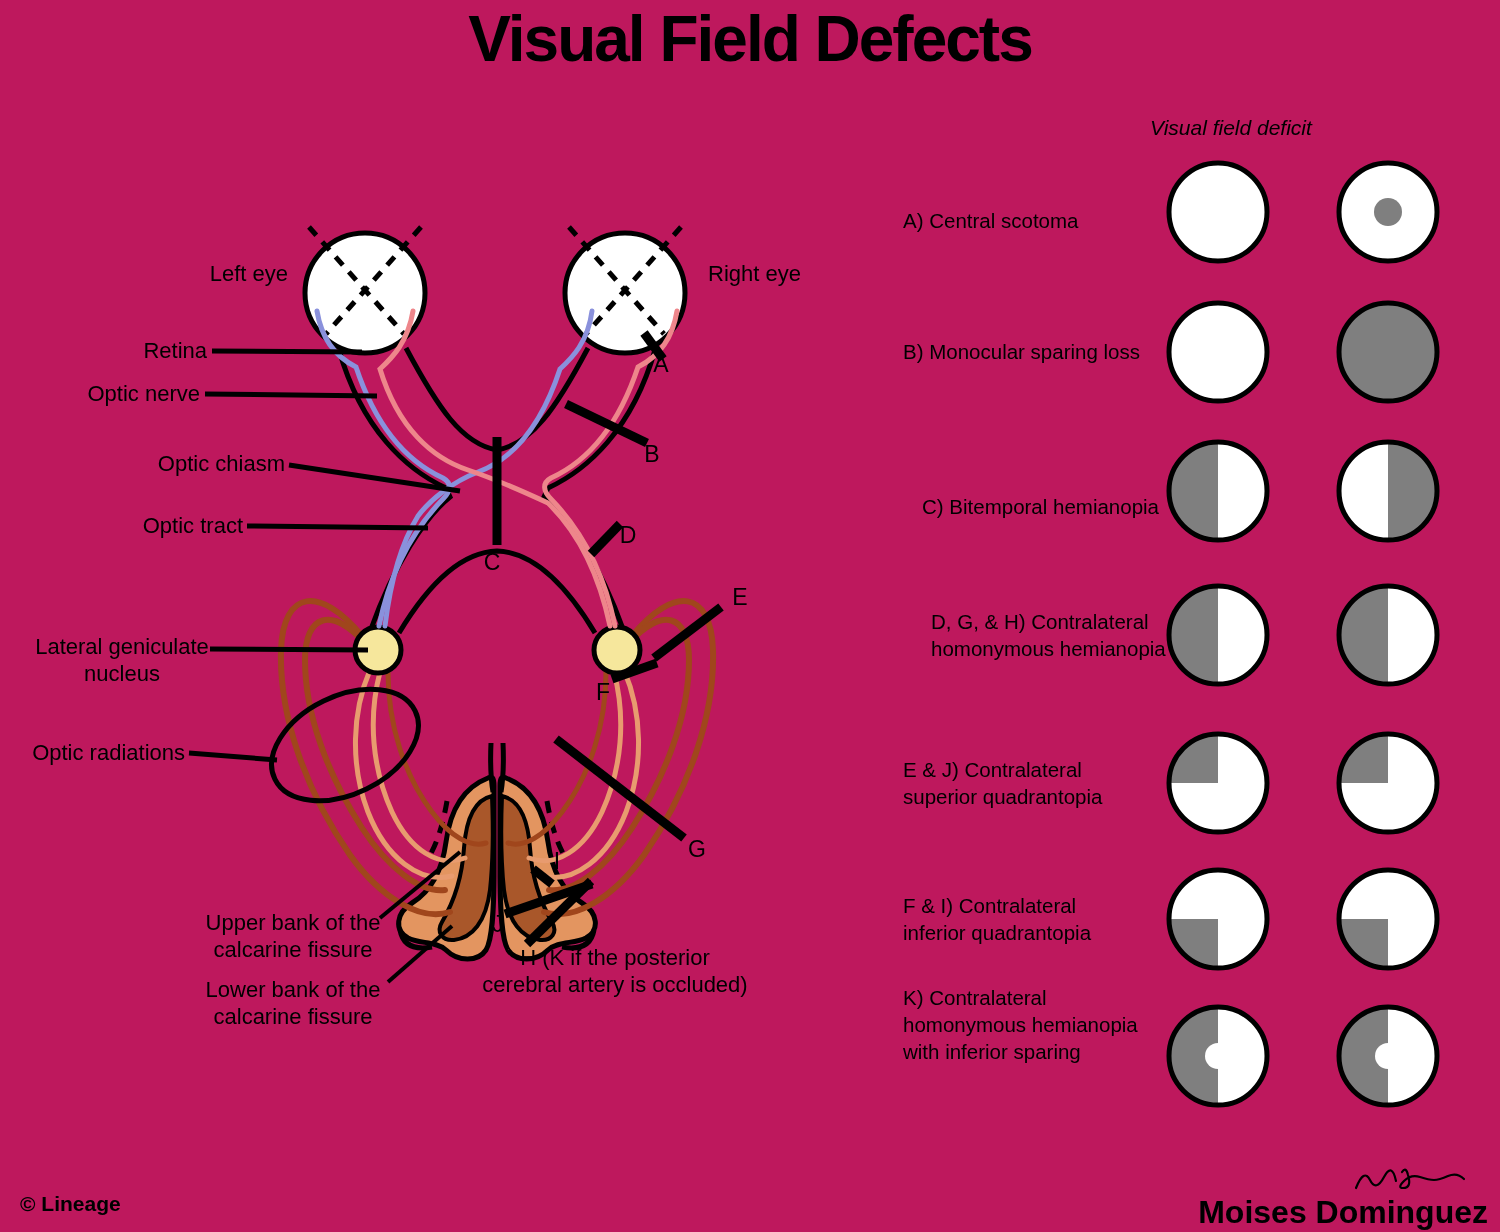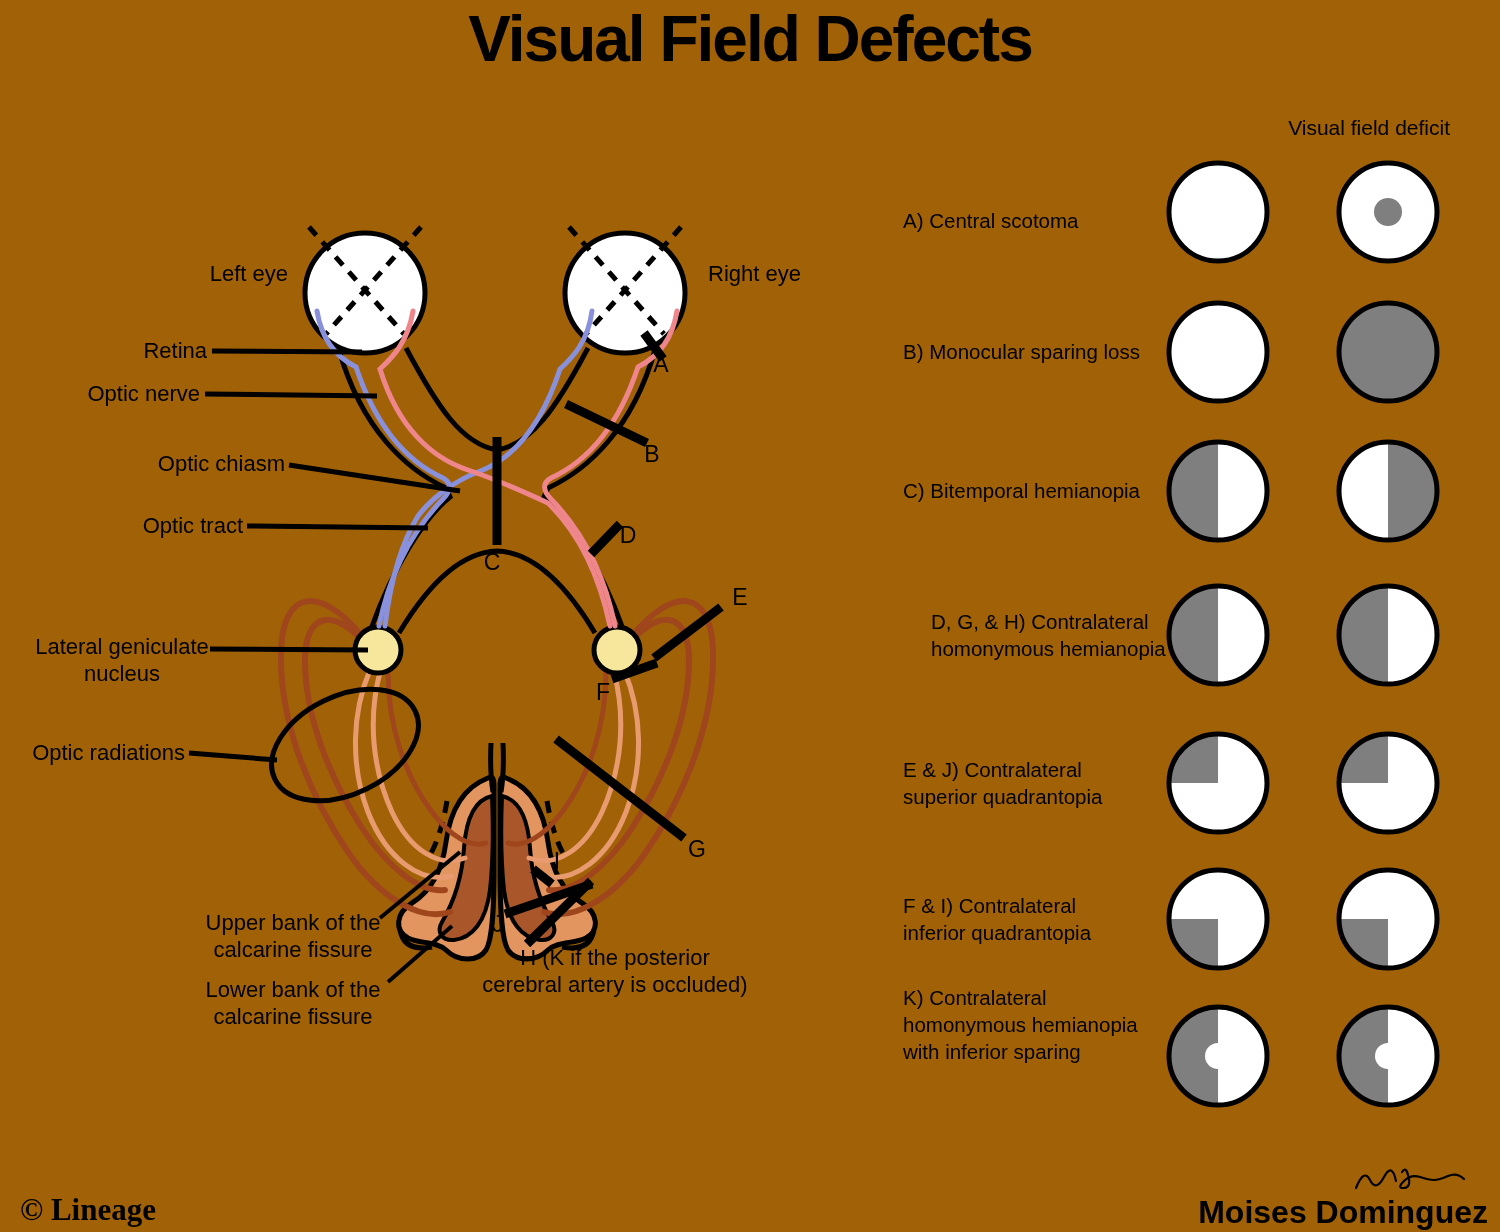--- a/index.html
+++ b/index.html
@@ -1,26 +1,26 @@
 <!DOCTYPE html>
 <html><head>
 <meta charset="utf-8">
 <style>
   html,body{margin:0;padding:0;background:#fff;}
-  #stage{position:relative;width:1500px;height:1232px;background:#a16207;overflow:hidden;
+  #stage{position:relative;width:1500px;height:1232px;background:#be185d;overflow:hidden;
          font-family:"Liberation Sans","DejaVu Sans",sans-serif;color:#000;}
   #title{position:absolute;top:2px;left:0;width:1500px;text-align:center;
          font-size:64px;font-weight:bold;letter-spacing:-2px;}
   #anatomy-svg{position:absolute;left:0;top:0;width:1500px;height:1232px;}
   #deficit-svg{position:absolute;left:0;top:0;width:1500px;height:1232px;pointer-events:none;}
-  #deficit-header{position:absolute;left:1150px;top:116px;width:300px;text-align:right;font-size:21px;}
+  #deficit-header{position:absolute;left:1150px;top:116px;width:300px;text-align:left;font-size:21px;font-style:italic;}
   .row-label{position:absolute;left:903px;width:272px;font-size:20.5px;line-height:27px;}
-  #row-label-0{top:207px;} #row-label-1{top:338px;} #row-label-2{top:477px;}
+  #row-label-0{top:207px;} #row-label-1{top:338px;} #row-label-2{top:493px;margin-left:19px;}
   #row-label-3{top:608px;margin-left:28px;} #row-label-4{top:756px;} #row-label-5{top:892px;} #row-label-6{top:984px;}
-  #copyright{position:absolute;left:20px;top:1192px;font-size:31px;font-weight:bold;font-family:Liberation Serif, serif;}
+  #copyright{position:absolute;left:20px;top:1192px;font-size:21px;font-weight:bold;}
   #author-name{position:absolute;right:12px;top:1194px;font-size:32px;font-weight:bold;text-align:right;}
   #signature{position:absolute;left:1352px;top:1164px;width:120px;height:32px;}
   .anat-label{font-size:22px;fill:#000;}
   .lesion-letter{font-size:23px;fill:#000;}
 </style>
 </head>
 <body>
 
 <div id="stage">
 

